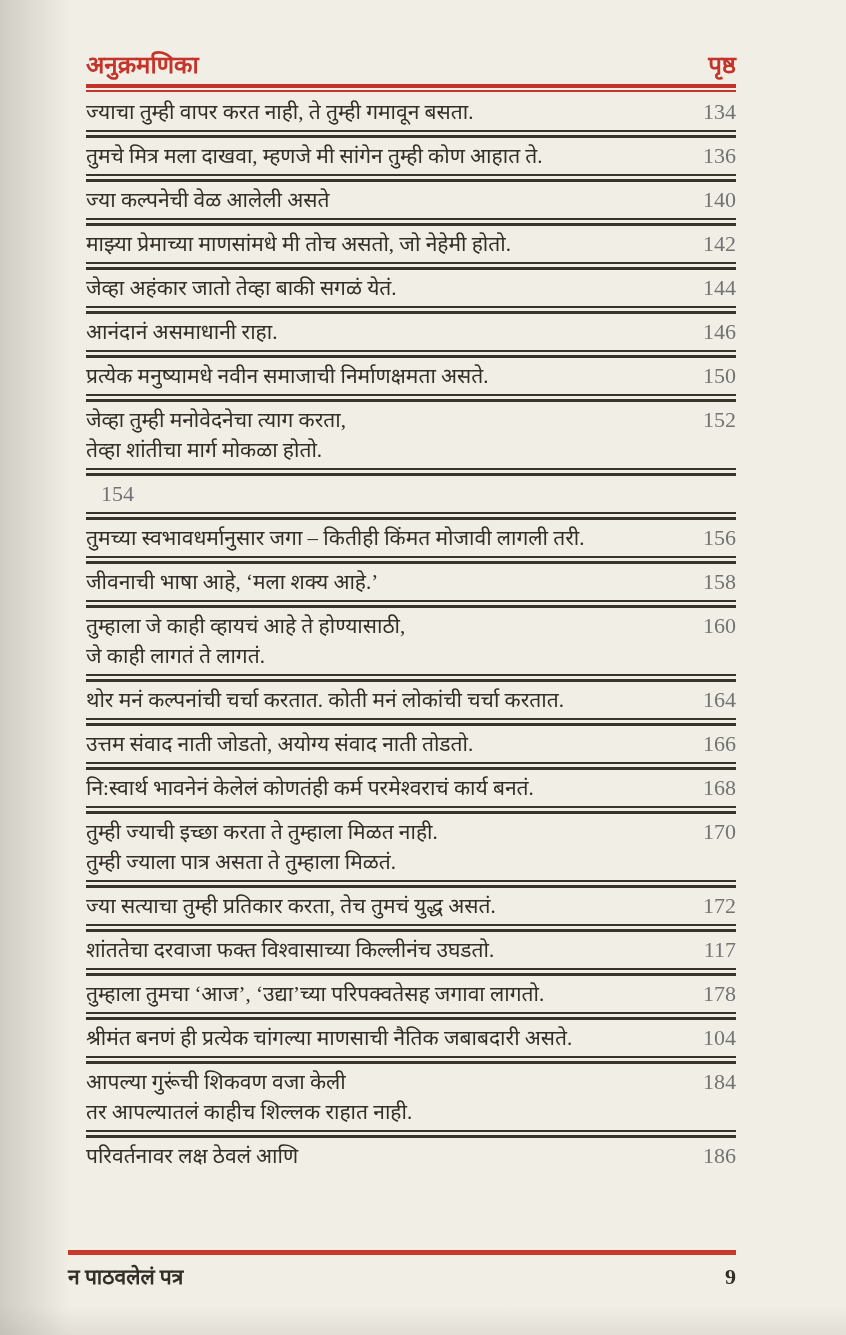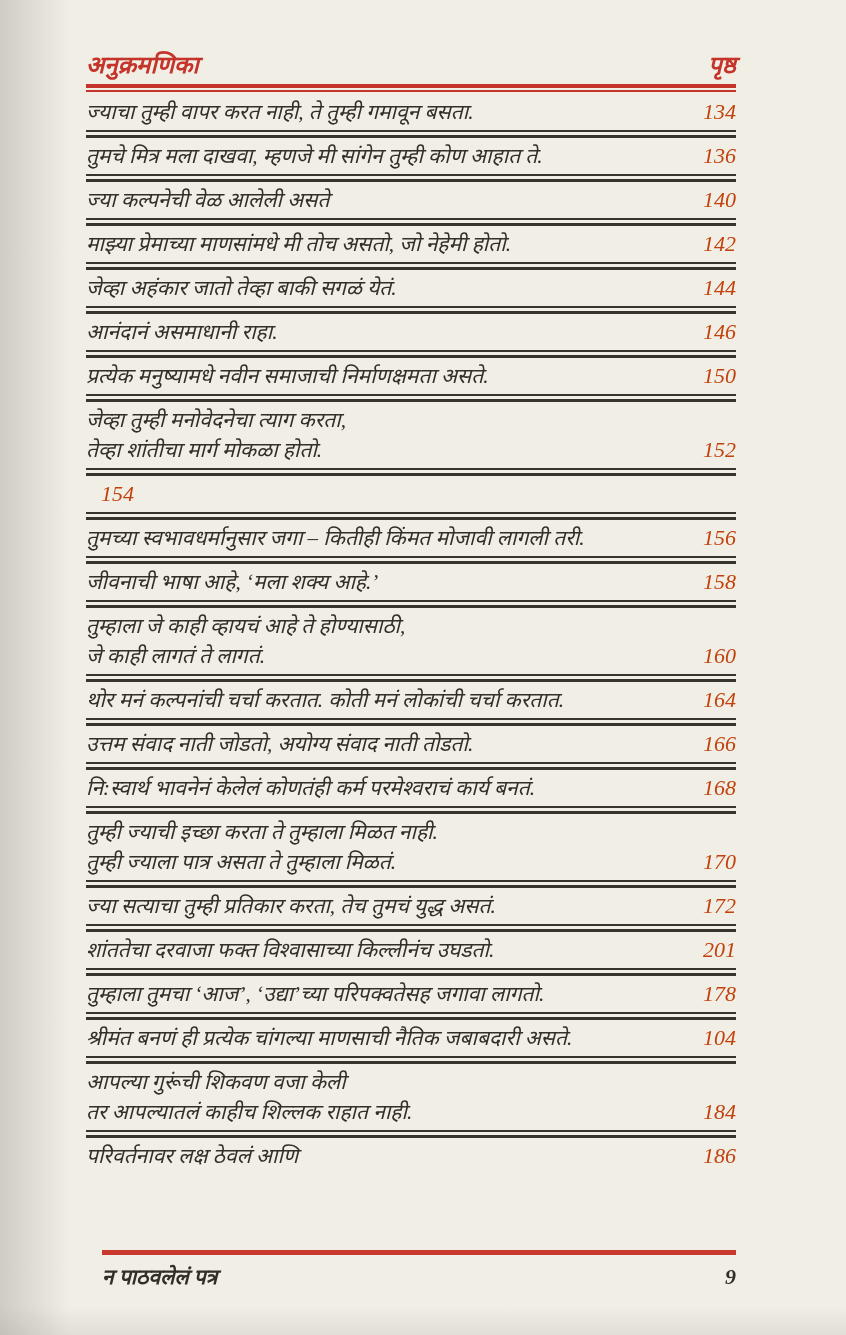--- a/index.html
+++ b/index.html
@@ -19,57 +19,56 @@
   .scan-shadow-bottom{
     position:absolute;left:0;bottom:0;width:846px;height:30px;
     background:linear-gradient(to top, rgba(90,85,75,0.10), rgba(90,85,75,0.0));
     pointer-events:none;
   }
   .page{
     box-sizing:border-box;
     width:846px;height:1233px;
     padding:50px 110px 0 86px;
     position:relative;
-    font-style:italic;
   }
   .toc-header{
     display:flex;justify-content:space-between;align-items:baseline;
     font-weight:bold;
     font-size:24px;line-height:30px;
   }
   .toc-header .title,.toc-header .page-label{color:#c5342a;}
   .red-rule{
     height:2px;
     border-top:4px solid #c5342a;
     border-bottom:2px solid #c5342a;
     margin-top:4px;
   }
   .entries{margin-top:2px;}
   .entry{
-    display:flex;align-items:flex-end;
+    display:flex;
     padding:3px 0;
   }
   .entry-text{flex:1;min-width:0;}
   .entry-line{
     font-size:21px;line-height:30px;
     white-space:nowrap;
   }
   .entry-page{
     font-size:22px;line-height:30px;
     text-align:right;
     min-width:48px;
-    color:#c2410c;
+    color:#737373;
   }
   .sep{
     height:3px;
     border-top:2px solid #38332b;
     border-bottom:3px solid #38332b;
   }
   .footer{
-    position:absolute;left:102px;right:110px;top:1250px;
+    position:absolute;left:68px;right:110px;top:1250px;
   }
   .footer-rule{height:5px;background:#c9382c;}
   .footer-row{
     display:flex;justify-content:space-between;align-items:baseline;
     margin-top:8px;
     font-weight:bold;
     font-size:21px;line-height:28px;
   }
   .footer-page{font-size:22px;}
 </style>
@@ -204,21 +203,21 @@
       <div class="entry-text">
           <div class="entry-line">ज्या सत्याचा तुम्ही प्रतिकार करता, तेच तुमचं युद्ध असतं.</div>
         </div>
       <div class="entry-page">172</div>
     </div>
   <div class="sep"></div>
     <div class="entry">
       <div class="entry-text">
           <div class="entry-line">शांततेचा दरवाजा फक्त विश्वासाच्या किल्लीनंच उघडतो.</div>
         </div>
-      <div class="entry-page">201</div>
+      <div class="entry-page">117</div>
     </div>
   <div class="sep"></div>
     <div class="entry">
       <div class="entry-text">
           <div class="entry-line">तुम्हाला तुमचा ‘आज’, ‘उद्या’च्या परिपक्वतेसह जगावा लागतो.</div>
         </div>
       <div class="entry-page">178</div>
     </div>
   <div class="sep"></div>
     <div class="entry">

